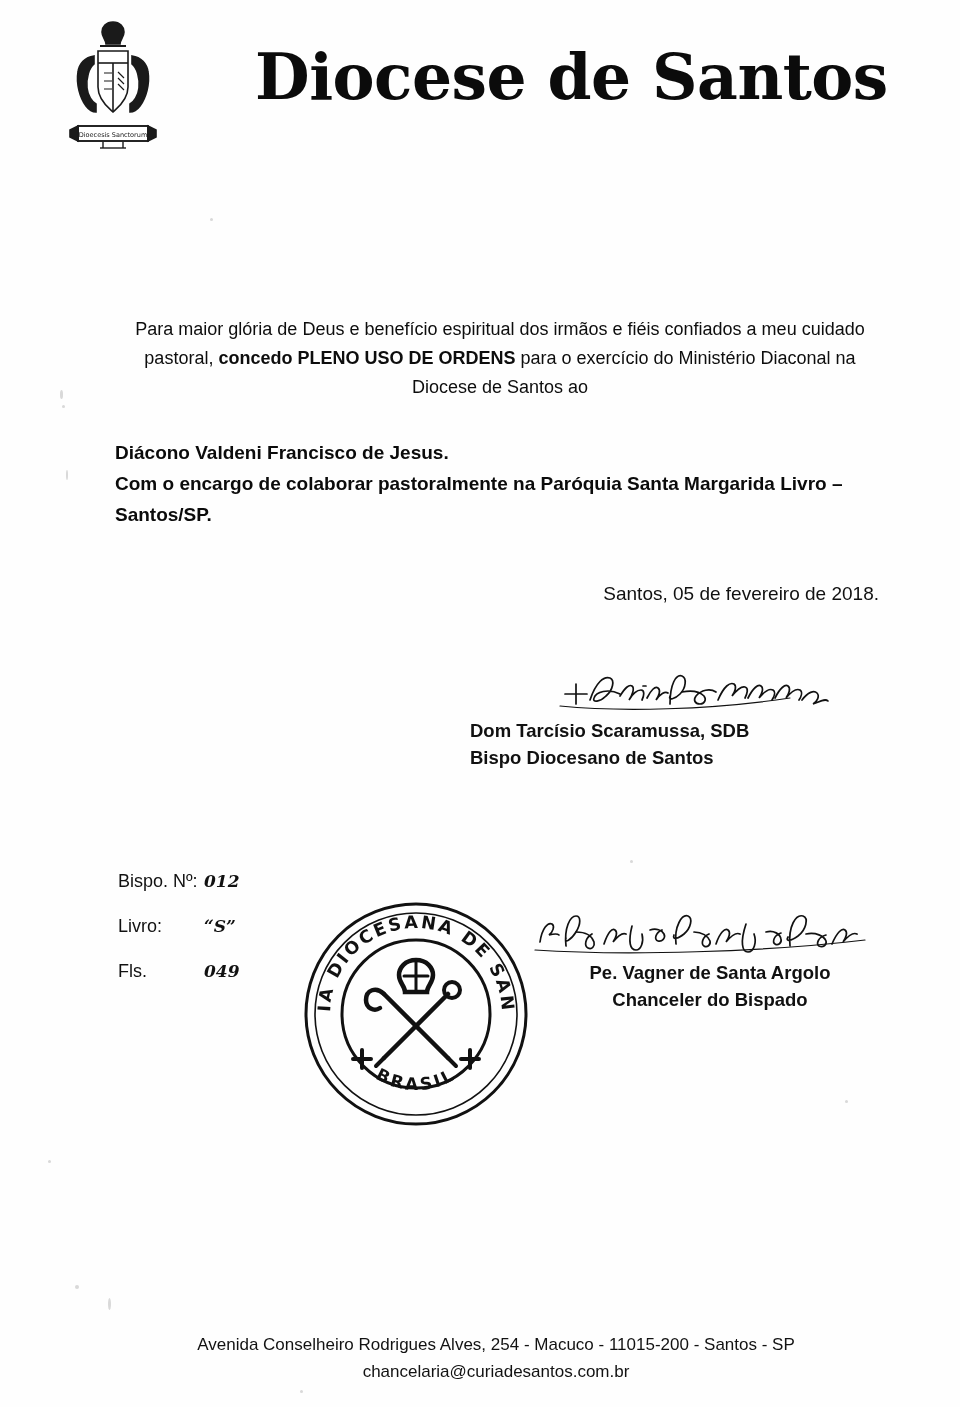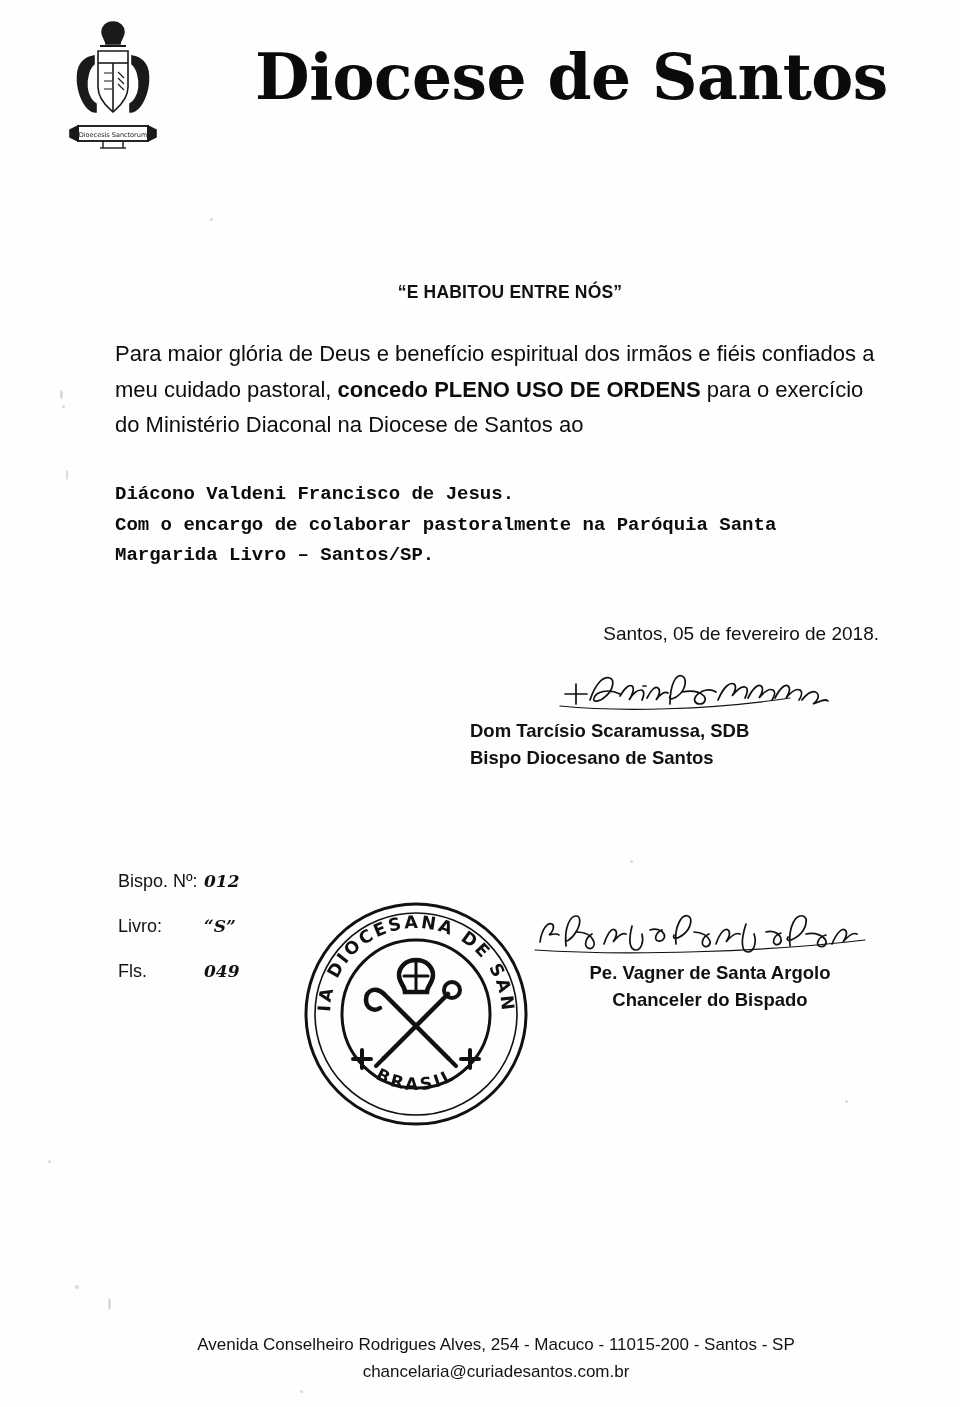--- a/index.html
+++ b/index.html
@@ -62,34 +62,33 @@
   .motto {
     text-align: center;
     font-size: 17.5px;
     font-weight: 700;
     letter-spacing: 0.2px;
     margin-left: 20px;
   }
 
   .para {
     margin-top: 33px;
-    font-size: 22px;
+    font-size: 18px;
     line-height: 1.62;
-    text-align: left;
+    text-align: center;
     color: #0d0d0d;
   }
   .para .bold { font-weight: 700; }
 
   .recipient {
     margin-top: 36px;
     font-size: 19px;
     font-weight: 700;
     line-height: 1.62;
     color: #0b0b0b;
-    font-family: Liberation Mono, monospace;
   }
   .recipient .line2 { display: block; }
 
   .place-date {
     margin-top: 52px;
     text-align: right;
     font-size: 19px;
     padding-right: 6px;
   }
 
@@ -206,21 +205,20 @@
           <path d="M52 130 l26 0"></path>
         </g>
       </svg>
     </div>
 
     <div class="diocese-title">Diocese de Santos</div>
   </div>
 
   <div class="doc-body">
 
-    <div class="motto">“E HABITOU ENTRE NÓS”</div>
 
     <div class="para">
       <span>Para maior glória de Deus e benefício espiritual dos irmãos e fiéis confiados a meu cuidado pastoral, </span><span class="bold">concedo PLENO USO DE ORDENS</span><span> para o exercício do Ministério Diaconal na Diocese de Santos ao</span>
     </div>
 
     <div class="recipient">
       <span>Diácono Valdeni Francisco de Jesus.</span>
       <span class="line2">Com o encargo de colaborar pastoralmente na Paróquia Santa Margarida Livro – Santos/SP.</span>
     </div>
 

